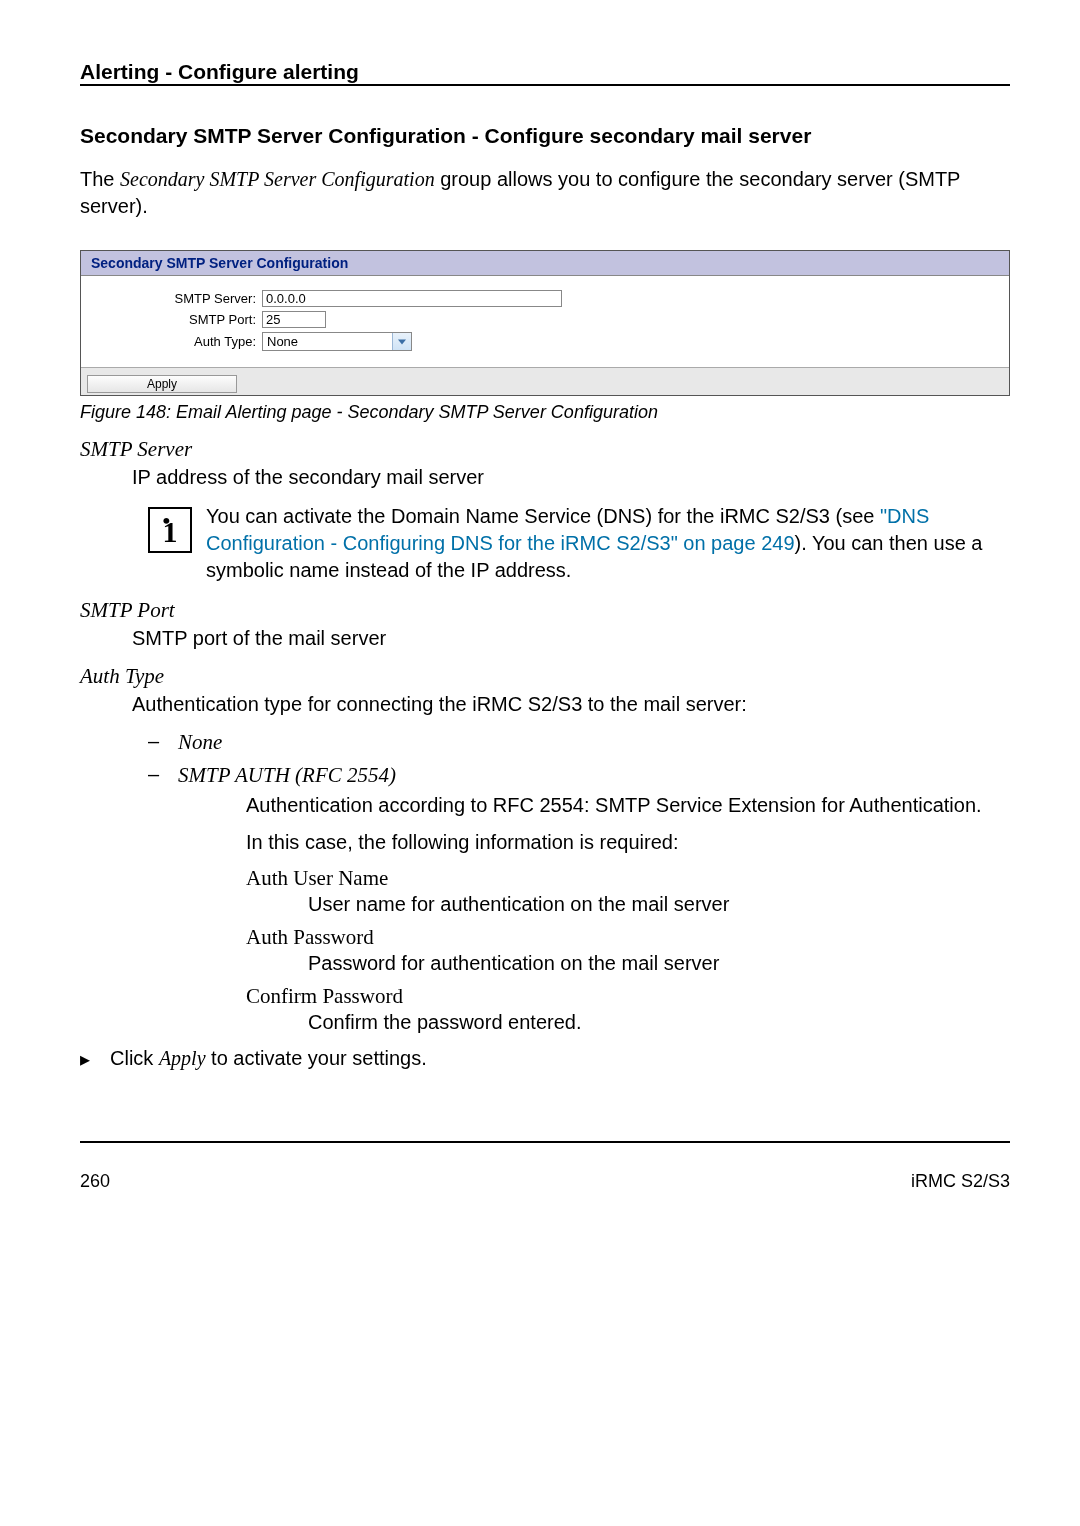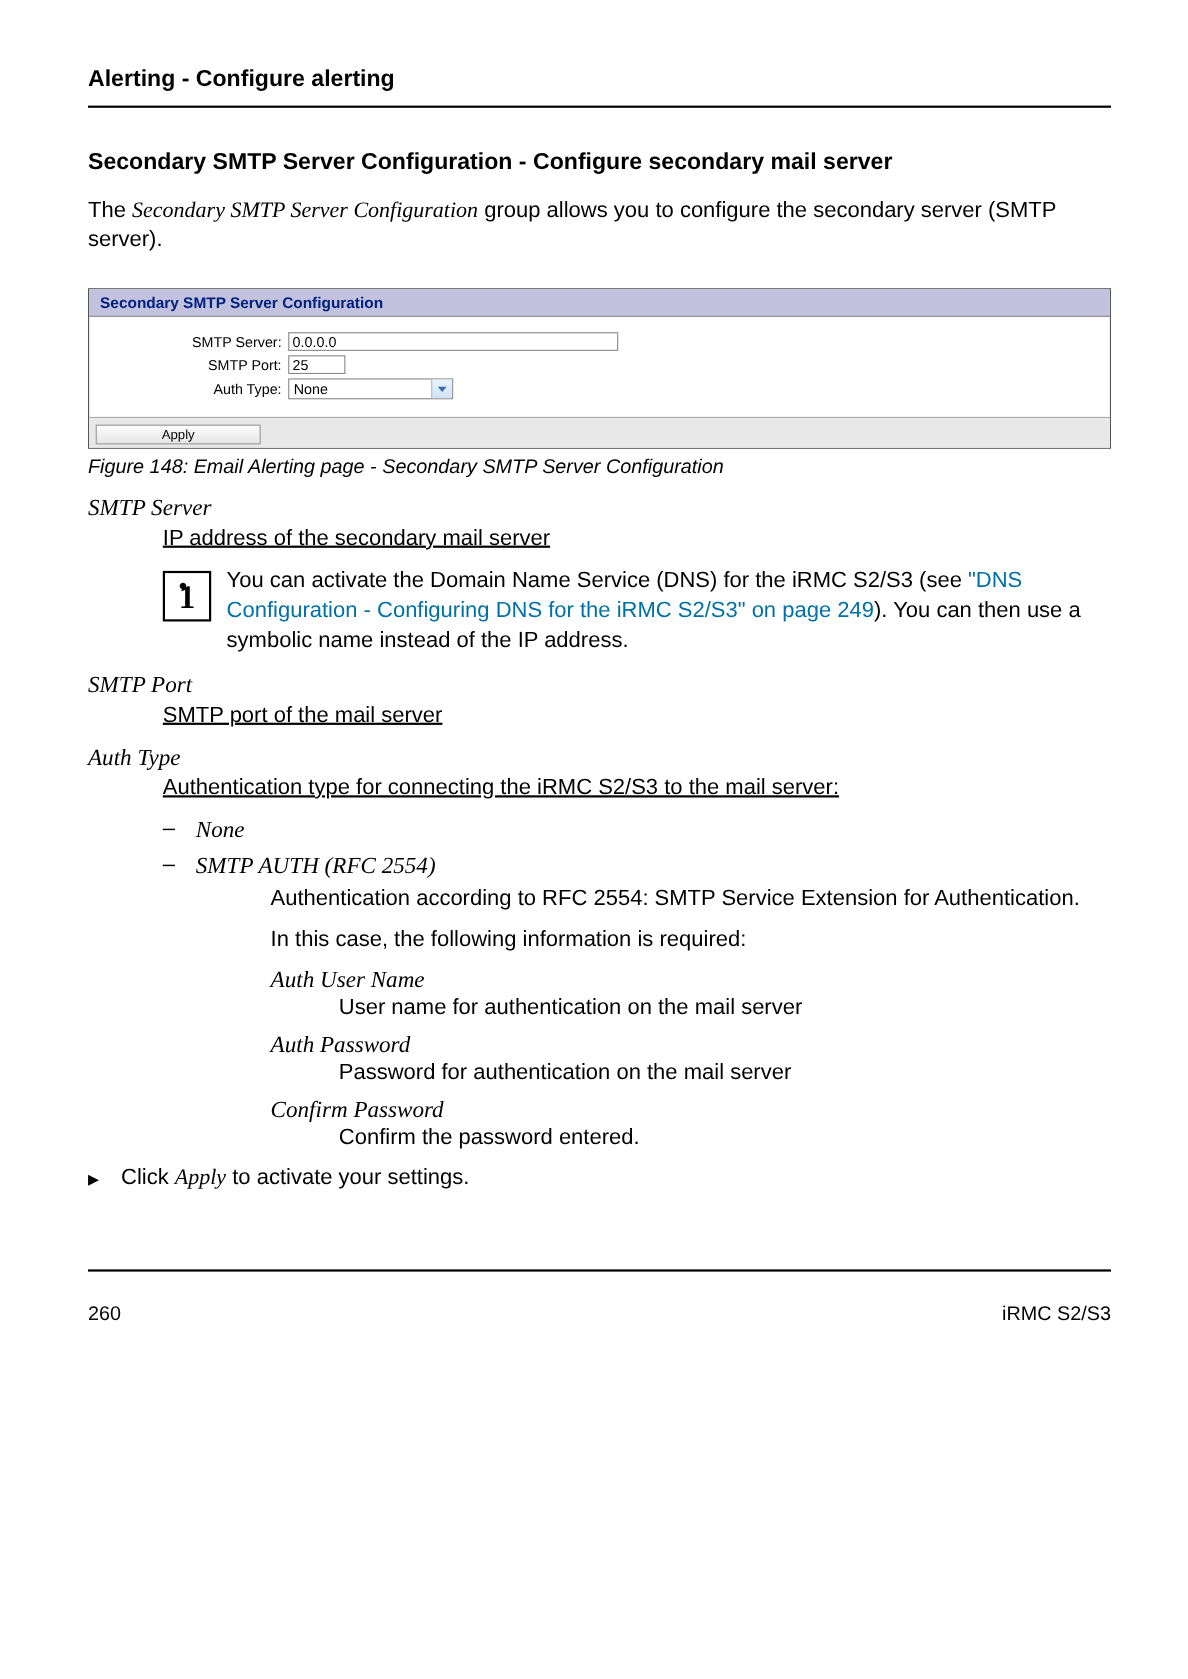--- a/index.html
+++ b/index.html
@@ -8,21 +8,21 @@
     color: #000;
     background: #fff;
     margin: 0;
     padding: 60px 70px 50px 80px;
     width: 1080px;
     box-sizing: border-box;
   }
   .header-title {
     font-weight: bold;
     font-size: 21px;
-    padding-bottom: 12px;
+    padding-bottom: 0;
     border-bottom: 2px solid #000;
     margin-bottom: 38px;
   }
   .section-heading {
     font-weight: bold;
     font-size: 21px;
     margin-bottom: 18px;
   }
   .para {
     font-size: 20px;
@@ -66,21 +66,21 @@
   }
   .form-input {
     font-size: 13px;
     font-family: Arial, sans-serif;
     border: 1px solid #888;
     padding: 0 3px;
     height: 17px;
     box-sizing: border-box;
   }
   .input-server { width: 300px; }
-  .input-port { width: 52px; }
+  .input-port { width: 64px; }
   .select-wrap {
     position: relative;
     width: 150px;
     height: 19px;
     border: 1px solid #888;
     box-sizing: border-box;
     display: flex;
     align-items: center;
     font-size: 13px;
     padding-left: 4px;
@@ -122,25 +122,24 @@
 
   
   .term {
     font-style: italic;
     font-family: "Times New Roman", Times, serif;
     font-size: 21px;
     margin-top: 10px;
     margin-bottom: 2px;
   }
   .desc {
-    margin-left: 68px;
+    margin-left: 52px;
     font-size: 20px;
     line-height: 1.35;
     margin-bottom: 12px;
-    text-decoration: underline;
   }
 
   .info-block {
     display: flex;
     margin-left: 68px;
     margin-top: 10px;
     margin-bottom: 14px;
     gap: 14px;
   }
   .info-icon-box {
@@ -198,21 +197,20 @@
   }
   .sub-desc-inline {
     margin-left: 98px;
     font-size: 20px;
     line-height: 1.35;
     margin-top: 10px;
     margin-bottom: 10px;
   }
   .sub3-term {
     margin-left: 98px;
-    font-style: italic;
     font-family: "Times New Roman", Times, serif;
     font-size: 21px;
     margin-top: 8px;
   }
   .sub3-desc {
     margin-left: 160px;
     font-size: 20px;
     line-height: 1.3;
     margin-bottom: 6px;
   }

